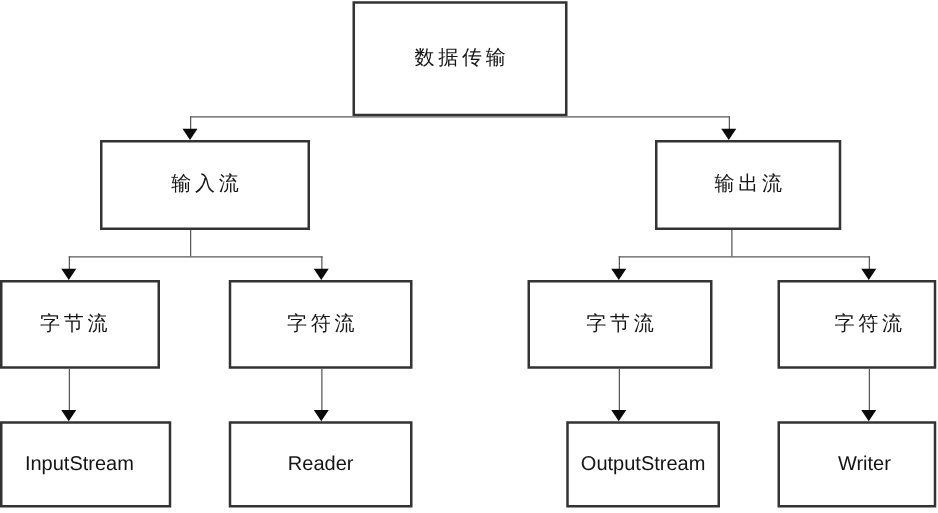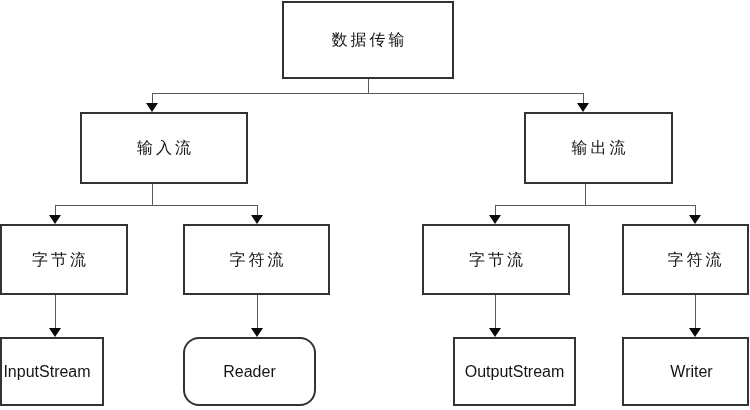--- a/index.html
+++ b/index.html
@@ -25,29 +25,29 @@
     color: #141414;
   }
   .label {
     font-size: 16px;
     line-height: 1;
     white-space: nowrap;
   }
   .cjk { letter-spacing: 3px; text-indent: 3px; }
 
   
-  #n-root        { left: 282px; top: 1px;   width: 172px; height: 78px; }
+  #n-root        { left: 282px; top: 1px;   width: 172px; height: 92px; }
   #n-input       { left: 80px;  top: 112px; width: 168px; height: 72px; }
   #n-output      { left: 512px; top: 112px; width: 149px; height: 72px; margin-left: 12px; }
   #n-input-byte  { left: 0px;   top: 224px; width: 128px; height: 71px; padding-right: 10px; }
   #n-input-char  { left: 183px; top: 224px; width: 147px; height: 71px; }
   #n-output-byte { left: 422px; top: 224px; width: 148px; height: 71px; }
   #n-output-char { left: 622px; top: 224px; width: 127px; height: 71px; padding-left: 18px; }
-  #n-inputstream { left: 0px;   top: 337px; width: 104px; height: 69px; padding-right: 10px; }
-  #n-reader      { left: 183px; top: 337px; width: 133px; height: 69px; border-radius: 16px; }
+  #n-inputstream { left: 0px;   top: 337px; width: 137px; height: 69px; padding-right: 10px; }
+  #n-reader      { left: 183px; top: 337px; width: 147px; height: 69px; }
   #n-outputstream{ left: 422px; top: 337px; width: 123px; height: 69px; margin-left: 31px; }
   #n-writer      { left: 622px; top: 337px; width: 127px; height: 69px; padding-left: 12px; }
 
   
   .vline { position: absolute; width: 1px; background: #595959; }
   .hline { position: absolute; height: 1px; background: #595959; }
   .arrowhead {
     position: absolute;
     width: 0; height: 0;
     border-left: 6px solid transparent;

